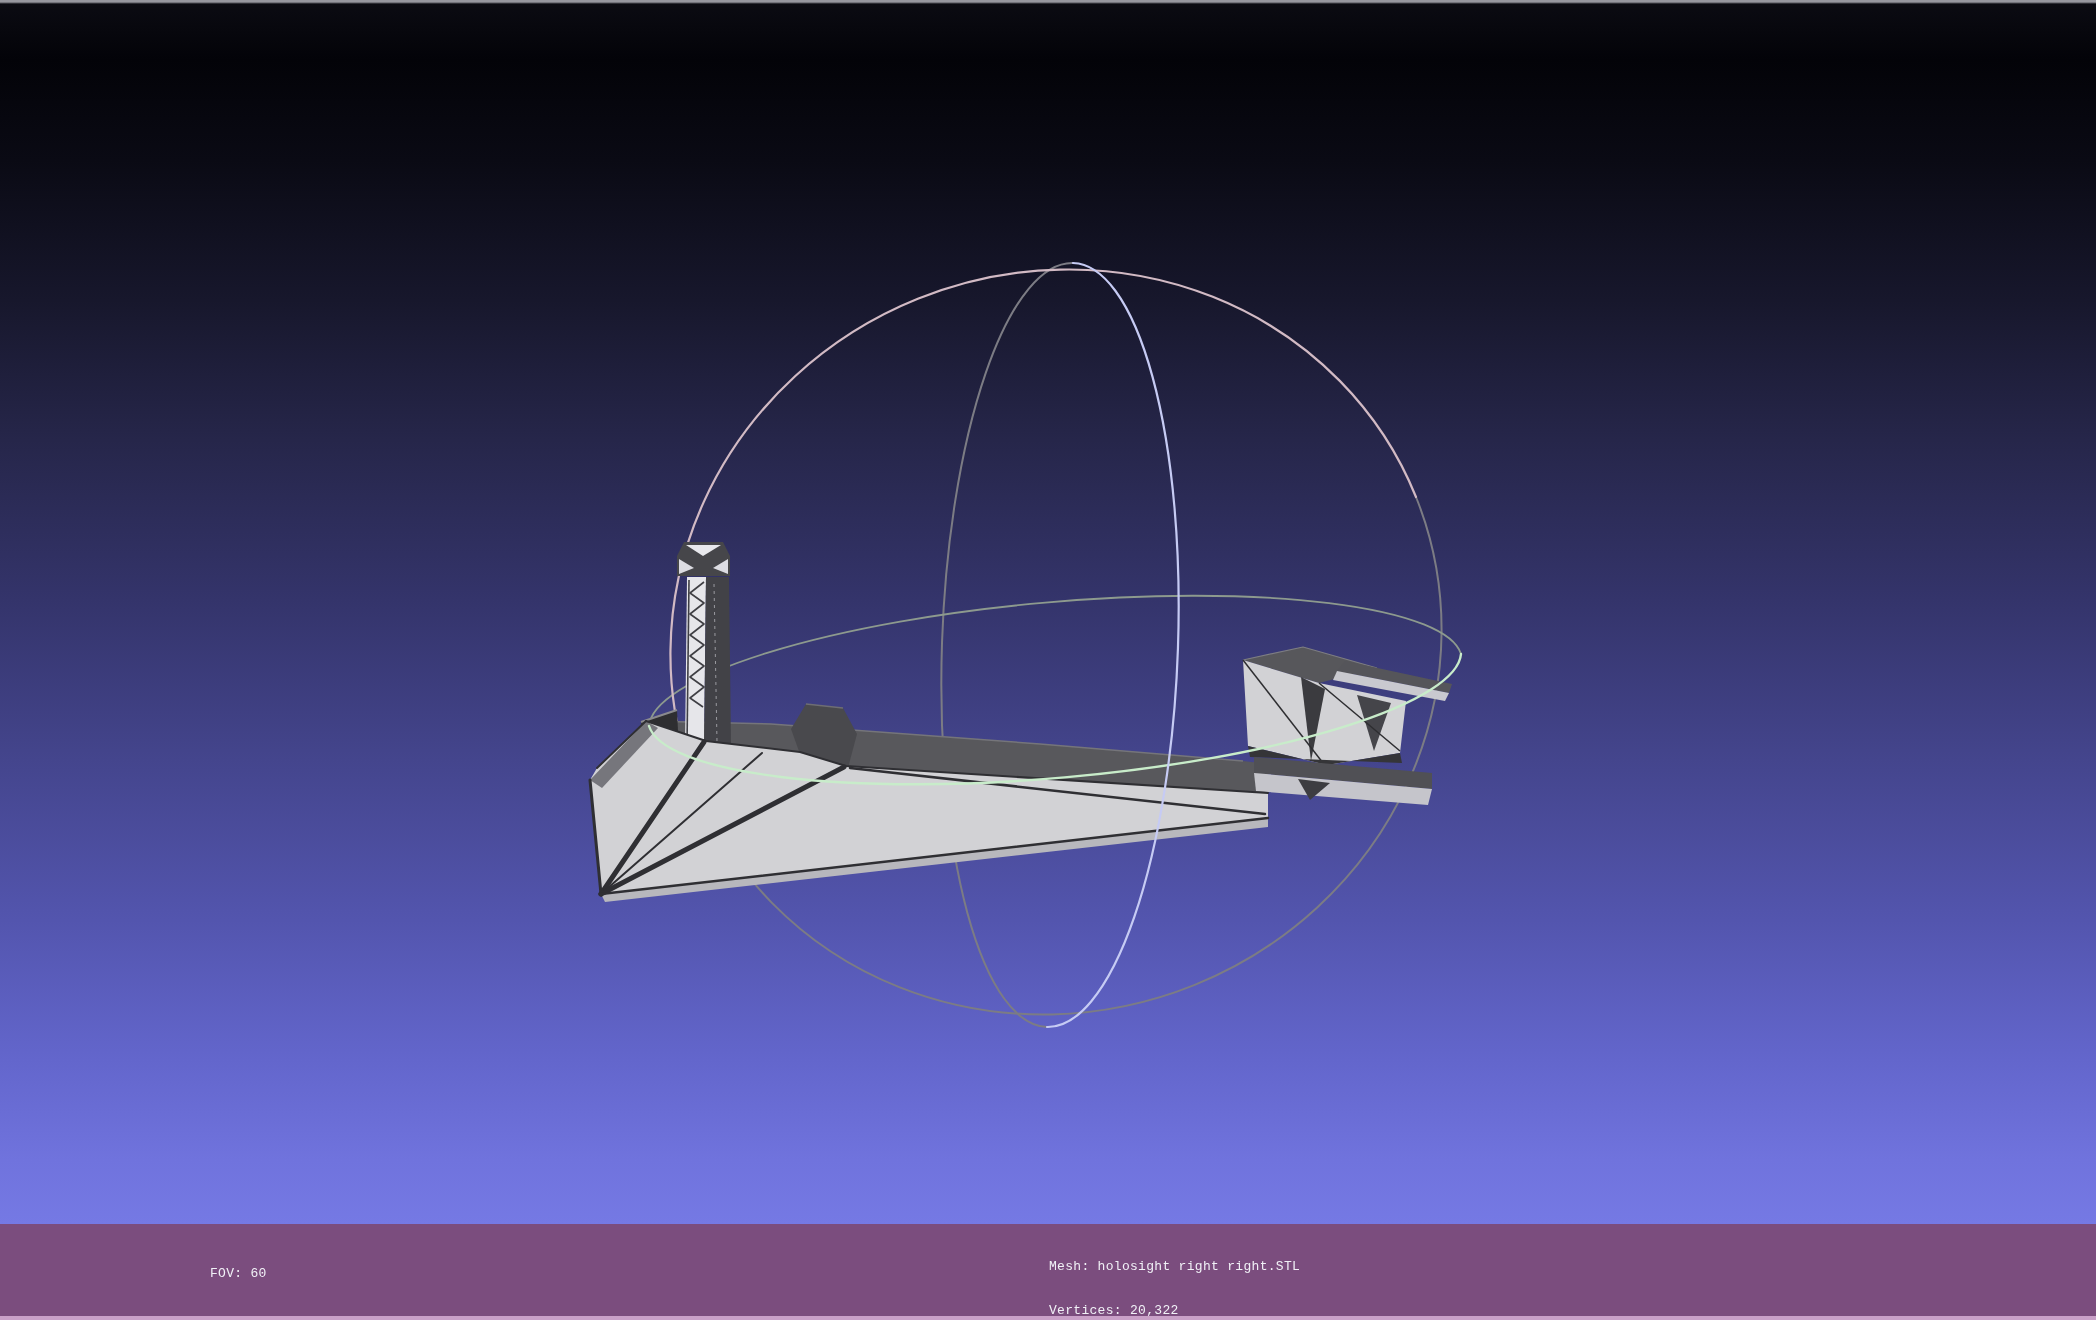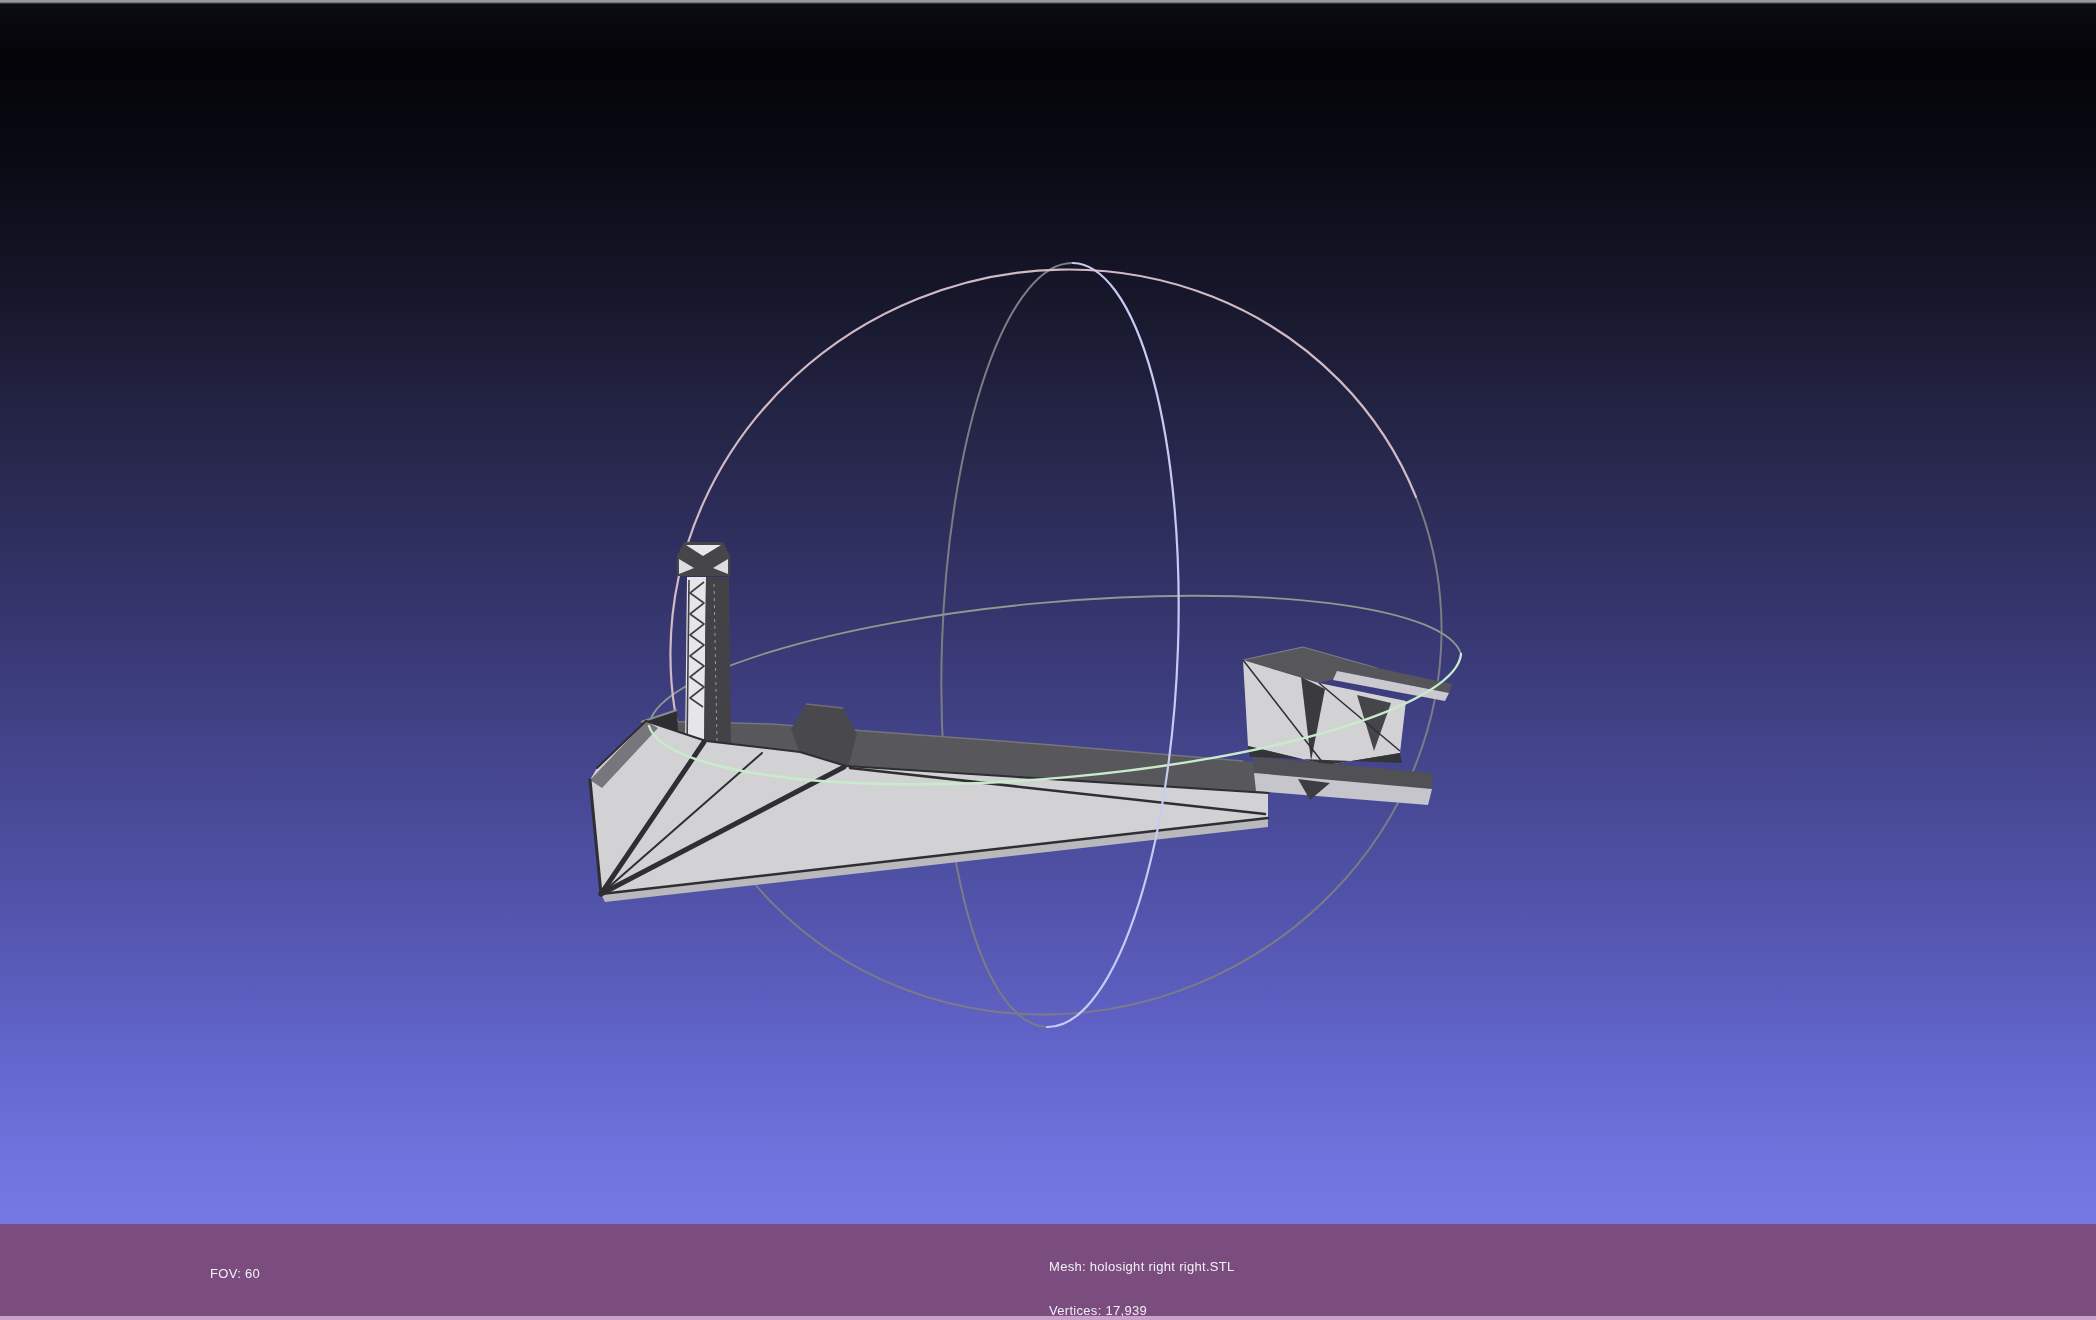--- a/index.html
+++ b/index.html
@@ -1,20 +1,20 @@
 <!DOCTYPE html>
 <html style="--win-border-top: #97979f; --bg-top: #030308; --bg-mid: #34346b; --bg-bottom: #7579e4; --statusbar-bg: #7b4d7e; --statusbar-strip: #c9a0c8; --hud-text: #f1f1f7; --trackball-pink: #d2bac4; --trackball-blue: #c6cbf4; --trackball-green: #c8ecca; --trackball-green-back: #8d9a8e; --trackball-dim: #7c7c84; --mesh-light: #d2d2d5; --mesh-top: #58585c; --mesh-dark: #3a3a3e; --mesh-tower-light: #e6e6ea;"><head>
 <meta charset="utf-8">
 <style>
   html,body{margin:0;padding:0;background:#000;}
   .app{
     position:relative;
     width:2096px;height:1320px;
     overflow:hidden;
-    font-family:Liberation Sans, sans-serif;
+    font-family:Liberation Mono, monospace;
   }
   .viewport{
     position:absolute;left:0;top:0;width:2096px;height:1224px;
     background:linear-gradient(180deg,
       var(--win-border-top) 0px, var(--win-border-top) 2px,
       #0b0b12 4px, var(--bg-top) 60px, #0a0a14 160px,
       #17172c 300px, #26264a 440px, var(--bg-mid) 600px,
       #44458d 760px, #5355ae 920px, #6366cc 1060px,
       #7073dd 1160px, var(--bg-bottom) 1224px);
   }
@@ -132,20 +132,20 @@
   </div>
 
   <div class="statusbar">
     <div class="hud hud-left">
       <div>FOV: 60</div>
       <div>FPS: 1000.0</div>
       
     </div>
     <div class="hud hud-right">
       <div>Mesh: holosight right right.STL</div>
-      <div>Vertices: 17,939</div>
+      <div>Vertices: 20,322</div>
       
       
     </div>
   </div>
 
   <div class="bottom-strip"></div>
 </div>
 
 </body></html>

